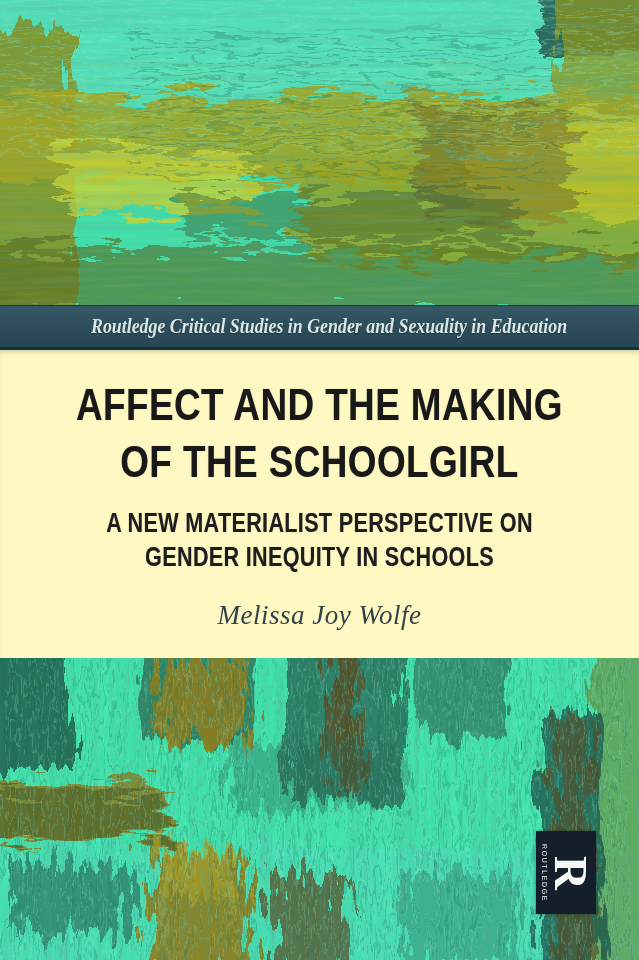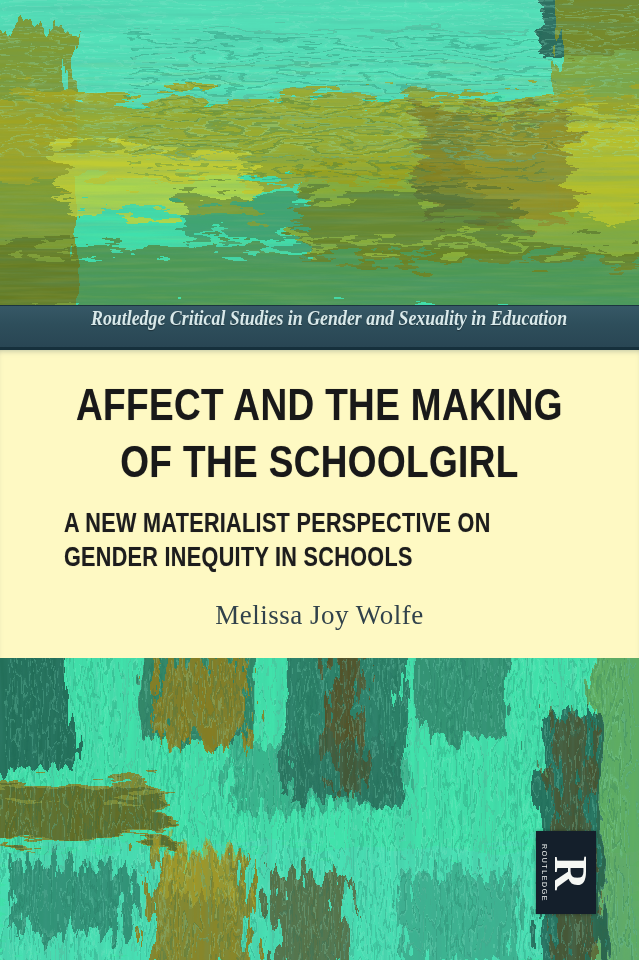--- a/index.html
+++ b/index.html
@@ -11,21 +11,21 @@
   .art svg{display:block;width:100%;height:100%;}
   .art-top{top:0;height:305px;}
   .art-bottom{top:658px;height:302px;}
 
   .series-band{
     position:absolute;top:305px;left:0;width:639px;height:45px;
     box-sizing:border-box;
     background:linear-gradient(180deg,#365866 0%,#2e4e5b 45%,#294654 100%);
     border-top:1px solid rgba(10,30,38,.45);
     border-bottom:3px solid #16303c;
-    display:flex;align-items:flex-start;justify-content:center;padding-left:20px;
+    display:flex;align-items:center;justify-content:center;padding-left:20px;
   }
   .series-text{
     font-family:"Liberation Serif",serif;font-style:italic;font-weight:bold;
     font-size:21px;color:#d9e9ea;white-space:nowrap;
     transform:scaleX(.85);transform-origin:50% 50%;
     text-shadow:0 1px 1px rgba(0,0,0,.35);
   }
 
   .text-panel{
     position:absolute;top:350px;left:0;width:639px;height:308px;
@@ -34,29 +34,29 @@
   }
   .title{
     position:absolute;top:26px;left:0;right:0;margin:0;
     text-align:center;color:#191919;font-weight:bold;
     font-size:45px;line-height:57px;letter-spacing:.5px;
     text-shadow:0 0 1px rgba(25,25,25,.4);
   }
   .title .line{display:block;white-space:nowrap;transform:scaleX(.82);transform-origin:50% 50%;}
   .subtitle{
     position:absolute;top:156px;left:0;right:0;margin:0;
-    text-align:left;color:#1d1d1d;font-weight:bold;
+    text-align:center;color:#1d1d1d;font-weight:bold;
     font-size:27px;line-height:34px;letter-spacing:.4px;
     text-shadow:0 0 1px rgba(25,25,25,.35);
   }
   .subtitle .line{display:block;white-space:nowrap;transform:scaleX(.80);transform-origin:50% 50%;}
   .author{
     position:absolute;top:250px;left:0;right:0;
     text-align:center;color:#31424b;
-    font-family:"Liberation Serif",serif;font-size:27px;letter-spacing:.5px;
+    font-family:"Liberation Serif",serif;font-size:27px;letter-spacing:.5px;font-style:italic;
   }
 
   .logo{
     position:absolute;left:536px;top:173px;width:60px;height:83px;
     background:#141f2b;box-shadow:0 0 4px rgba(0,0,0,.4);
   }
   .logo-inner{
     position:absolute;left:50%;top:50%;width:83px;height:60px;
     transform:translate(-50%,-50%) rotate(90deg);
     display:flex;flex-direction:column;align-items:center;justify-content:center;

